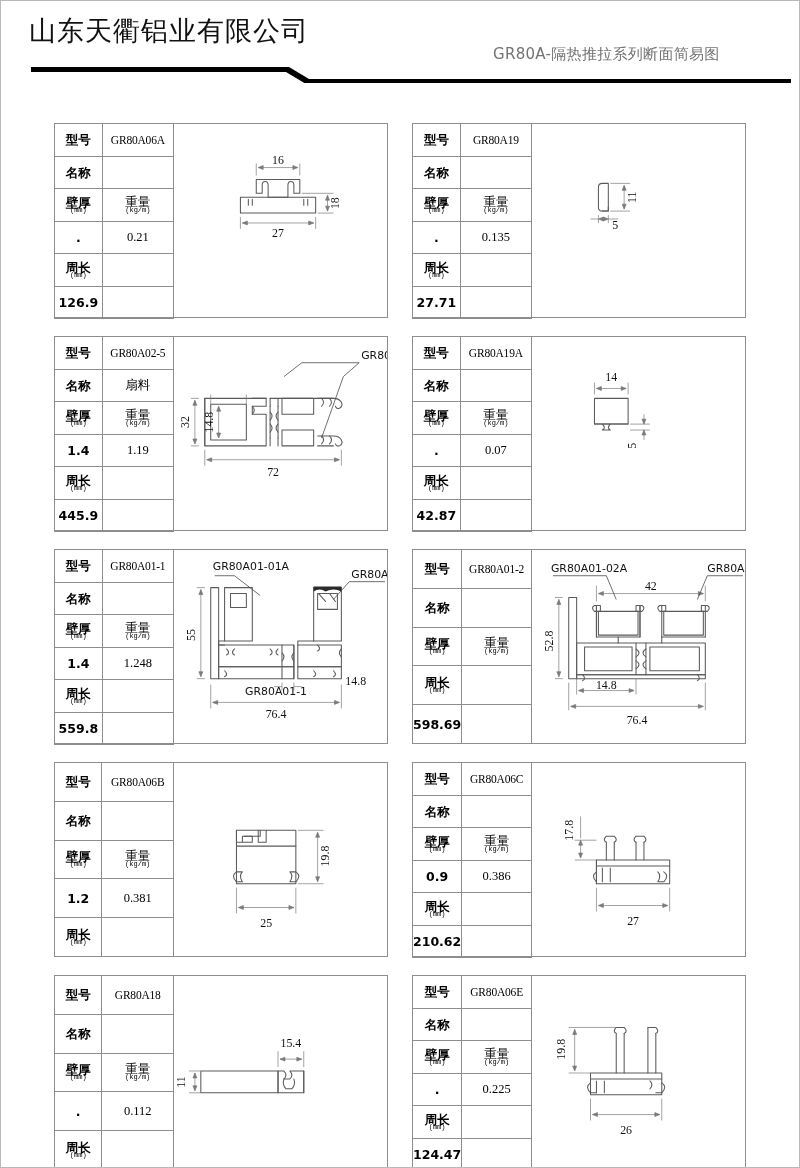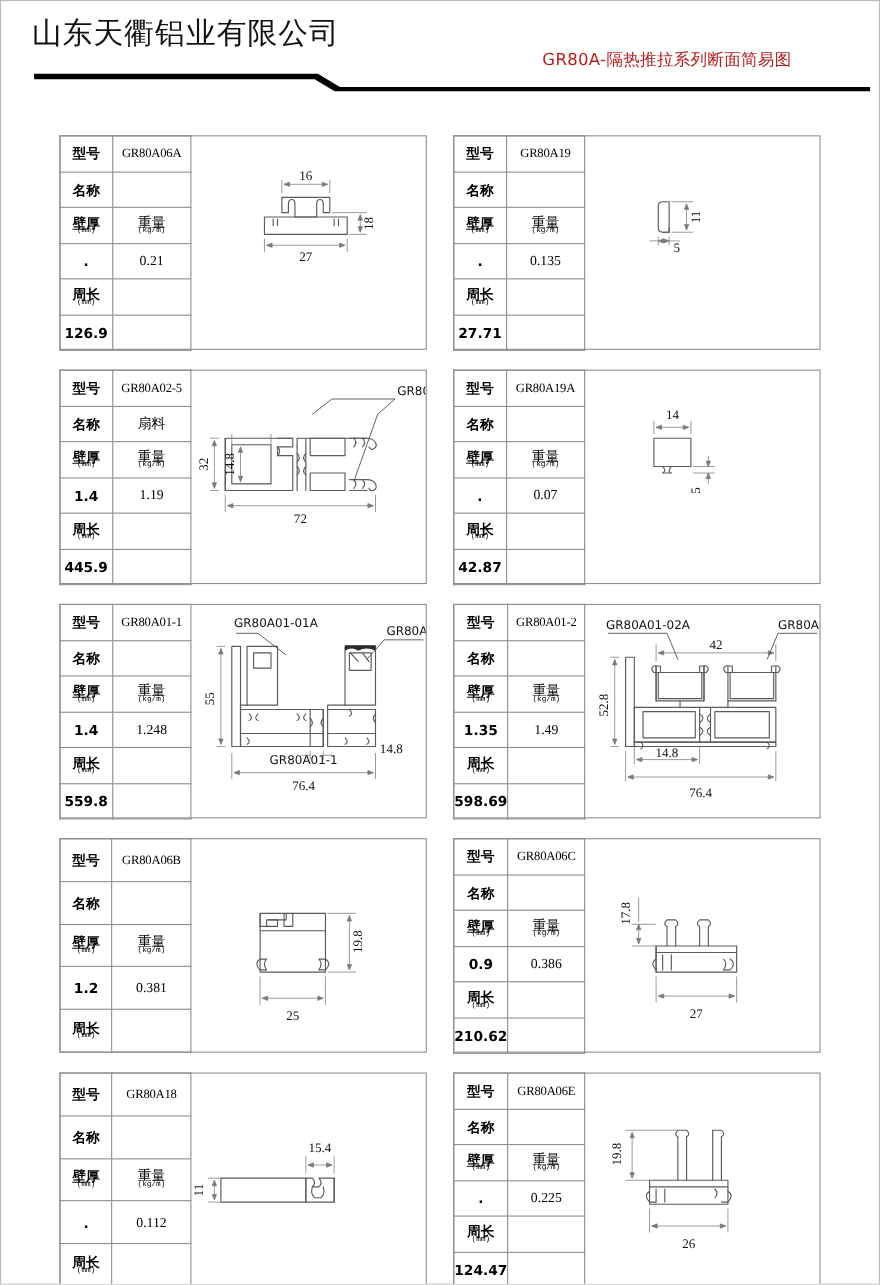--- a/index.html
+++ b/index.html
@@ -5,21 +5,21 @@
   html,body{margin:0;padding:0;background:#ffffff;}
   body{width:800px;height:1168px;font-family:"Liberation Serif",serif;color:#000;}
   .page{position:relative;width:800px;height:1168px;box-sizing:border-box;
         border:1px solid #b9b9b9;background:#fff;overflow:hidden;}
 
   
   .hdr{position:absolute;left:0;top:0;width:800px;height:88px;}
   .company{position:absolute;left:28px;top:16px;font-family:"DejaVu Sans",sans-serif;
            font-size:27px;letter-spacing:1px;line-height:1;color:#111;white-space:nowrap;}
   .sheet-title{position:absolute;left:492px;top:46px;font-family:"DejaVu Sans",sans-serif;
-               font-size:15px;line-height:1;color:#b91c1c;white-space:nowrap;letter-spacing:.3px;}
+               font-size:15px;line-height:1;color:#737373;white-space:nowrap;letter-spacing:.3px;}
   .hdr-rule{position:absolute;left:0;top:58px;width:800px;height:24px;}
 
   
   .grid{position:absolute;left:0;top:90px;width:800px;margin-top:32px;}
   .prow{position:relative;height:213px;}
   .panel{position:absolute;top:0;height:195px;box-sizing:border-box;
          border:1px solid #8d8d8d;background:#fff;}
   .panel.left{left:53px;width:334px;}
   .panel.right{left:411px;width:334px;}
 
@@ -409,24 +409,20 @@
             <td class="lbl">名称</td>
             <td class="val"></td>
               </tr>
           <tr>
             <td class="lbl">
               <span>壁厚</span><span class="unit">(mm)</span></td>
             <td class="val">
               <span>重量</span><span class="unit">(kg/m)</span></td>
               </tr>
           <tr>
-            <td class="lbl">1.35</td>
-            <td class="val">1.49</td>
-              </tr>
-          <tr>
             <td class="lbl">
               <span>周长</span><span class="unit">(mm)</span></td>
             <td class="val"></td>
               </tr>
           <tr>
             <td class="lbl">598.69</td>
             <td class="val"></td>
               </tr>
         </tbody>
           </table>

